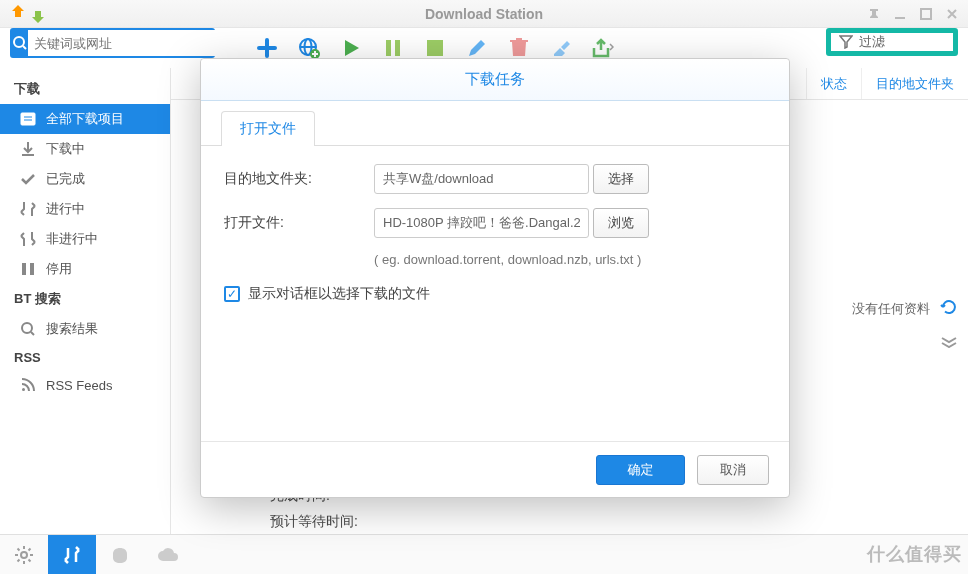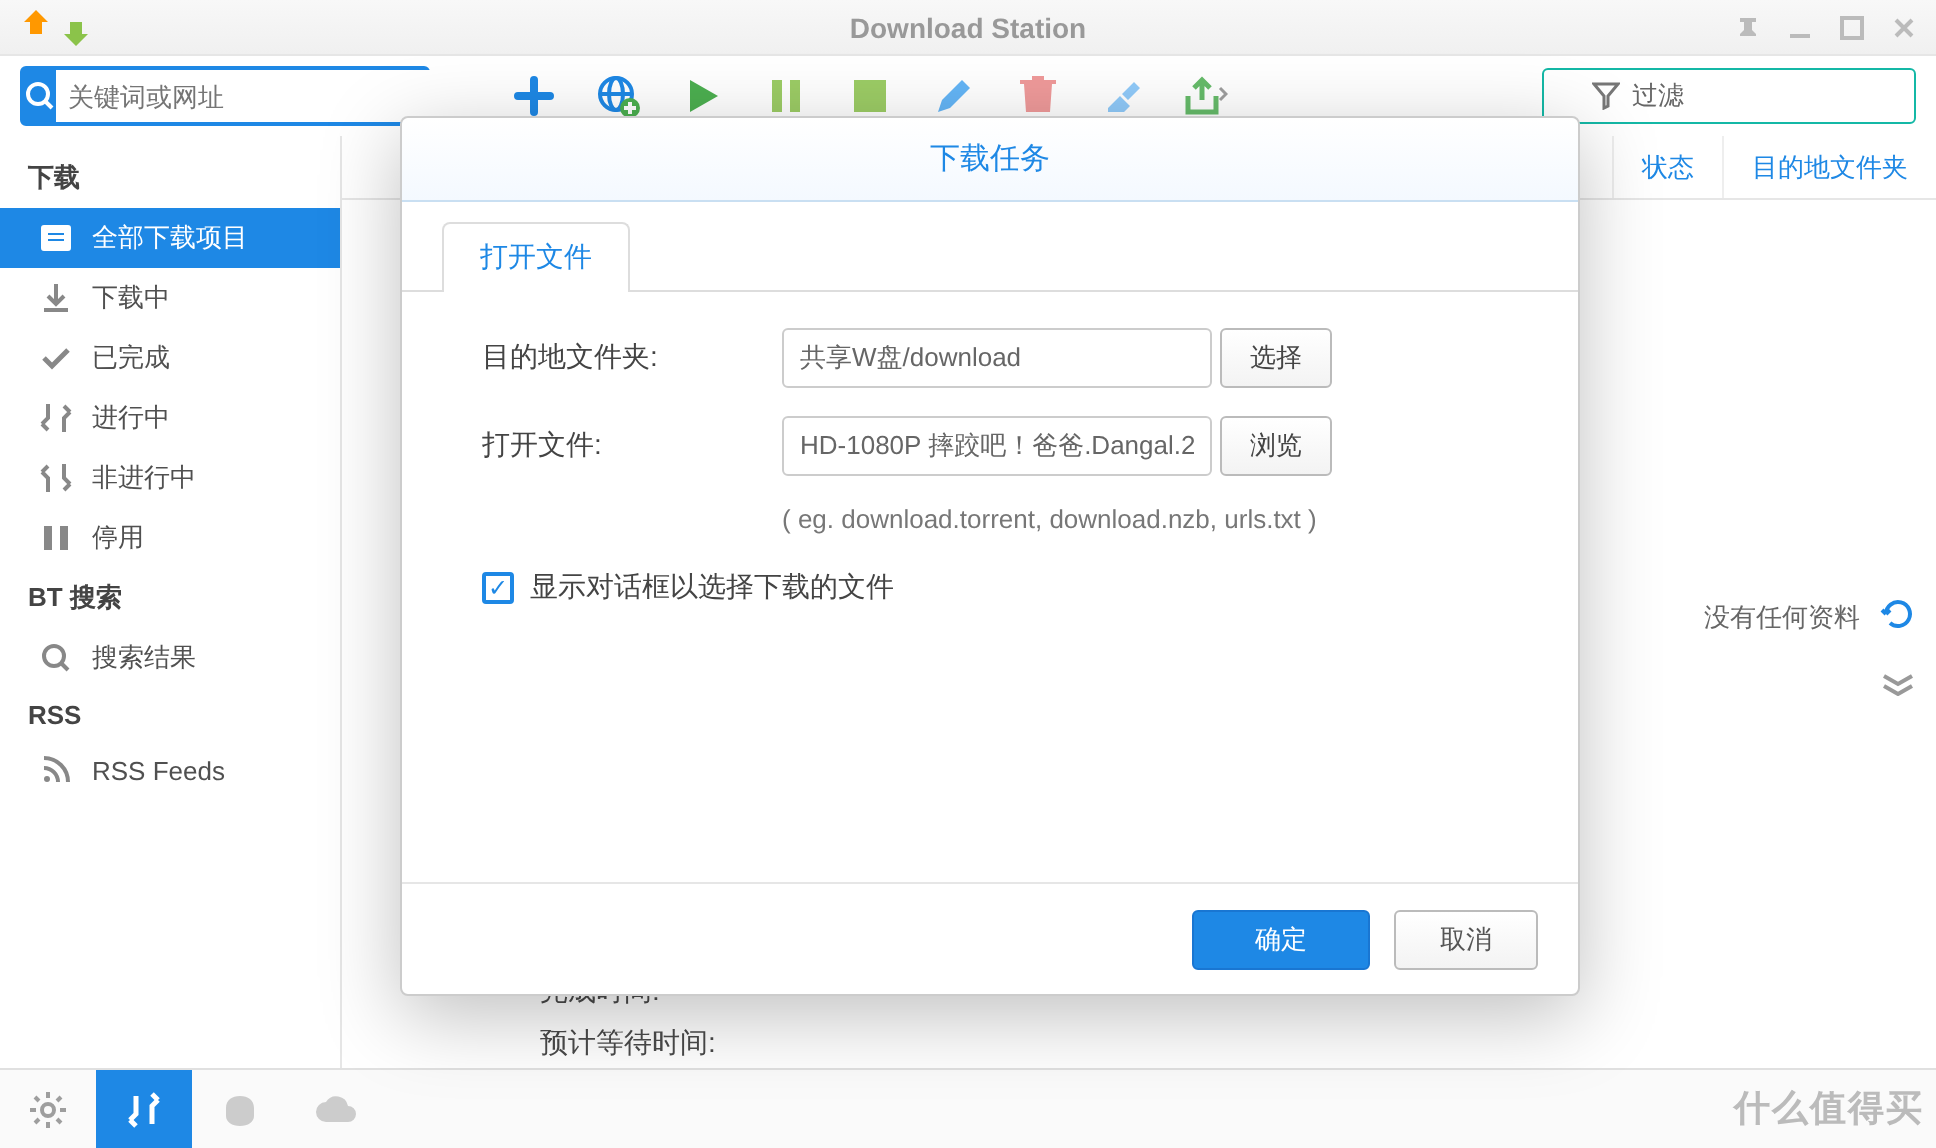--- a/index.html
+++ b/index.html
@@ -7,27 +7,27 @@
 
 
 .titlebar { height: 28px; background: linear-gradient(#f8f8f8,#f0f0f0); display: flex; align-items: center; position: relative; border-bottom: 1px solid #e6e6e6; }
 .titlebar-title { flex: 1; text-align: center; color: #999; font-weight: 600; font-size: 14px; }
 .titlebar-icons { display: flex; gap: 4px; position: absolute; left: 10px; }
 .titlebar-icons svg { width: 16px; height: 18px; }
 .winbtns { position: absolute; right: 8px; display: flex; gap: 10px; color: #bbb; }
 .winbtn { width: 16px; height: 16px; display: flex; align-items: center; justify-content: center; cursor: pointer; }
 
 
-.toolbar { height: 40px; display: flex; align-items: center; padding: 0 10px; gap: 0; }
+.toolbar { height: 40px; display: flex; padding: 0 10px; gap: 0; }
 .searchbox { display: flex; align-items: center; border: 2px solid #1e88e5; border-radius: 3px; height: 30px; width: 205px; }
 .searchbox .sicon { width: 30px; height: 100%; background: #1e88e5; display: flex; align-items: center; justify-content: center; color: #fff; }
 .searchbox input { border: none; outline: none; flex: 1; padding: 0 6px; font-size: 13px; height: 100%; }
 .toolbtns { display: flex; gap: 18px; margin-left: 40px; align-items: center; }
 .toolbtn { width: 24px; height: 24px; display: flex; align-items: center; justify-content: center; cursor: pointer; }
-.filterbox { margin-left: auto; display: flex; align-items: center; border: 1px solid #14b8a6; border-radius: 3px; height: 28px; width: 187px; padding: 0 24px; color: #666; gap: 6px; }
+.filterbox { margin-left: auto; display: flex; align-items: center; border: 5px solid #14b8a6; border-radius: 3px; height: 28px; width: 132px; padding: 0 8px; color: #666; gap: 6px; }
 
 
 .content { display: flex; height: calc(100% - 68px - 40px); }
 .sidebar { width: 171px; border-right: 1px solid #e6e6e6; padding-top: 6px; overflow: hidden; }
 .sbhdr { padding: 6px 14px; font-weight: 700; color: #444; font-size: 13px; }
 .sbitem { display: flex; align-items: center; gap: 10px; padding: 6px 14px 6px 20px; color: #505050; cursor: pointer; }
 .sbitem.active { background: #1e88e5; color: #ffffff; }
 .sbitem svg { width: 16px; height: 16px; flex-shrink: 0; }
 
 .main { flex: 1; position: relative; }
@@ -47,21 +47,21 @@
 .bbtn { width: 48px; height: 40px; display: flex; align-items: center; justify-content: center; cursor: pointer; color: #9e9e9e; }
 .bbtn.active { background: #1e88e5; color: #fff; }
 .watermark { position: absolute; right: 6px; bottom: 8px; color: #bbb; font-size: 18px; font-weight: 600; letter-spacing: 1px; }
 
 
 .modal { position: absolute; left: 200px; top: 58px; width: 590px; height: 440px; background: #fff; border: 1px solid #ccc; border-radius: 4px; box-shadow: 0 10px 40px rgba(0,0,0,.25); display: flex; flex-direction: column; }
 .modal-head { height: 42px; background: linear-gradient(#fff,#f4f9ff); border-bottom: 1px solid #c9dff2; display: flex; align-items: center; justify-content: center; color: #1e88e5; font-size: 15px; font-weight: 500; border-radius: 4px 4px 0 0; }
 .modal-tabs { padding: 10px 20px 0; display: flex; gap: 4px; border-bottom: 1px solid #ddd; }
 .mtab { padding: 8px 18px; cursor: pointer; font-size: 14px; color: #555; border: 1px solid transparent; border-bottom: none; margin-bottom: -1px; }
 .mtab.active { color: #1e88e5; border-color: #ddd; background: #fff; border-radius: 4px 4px 0 0; }
-.modal-body { flex: 1; padding: 18px 40px; color: #444; font-size: 14px; }
+.modal-body { flex: 1; padding: 18px 23px; color: #444; font-size: 14px; }
 .frow { display: flex; align-items: center; margin-bottom: 14px; }
 .frow .flabel { width: 150px; }
 .finput { width: 215px; height: 30px; border: 1px solid #ccc; border-radius: 3px; padding: 0 8px; font-size: 13px; color: #666; outline: none; }
 .fbtn { width: 56px; height: 30px; margin-left: 4px; border: 1px solid #bbb; background: linear-gradient(#fff,#f3f3f3); border-radius: 3px; cursor: pointer; font-size: 13px; color: #444; }
 .hint { margin-left: 150px; color: #777; font-size: 13px; }
 .chkrow { display: flex; align-items: center; gap: 8px; margin-top: 18px; }
 .chk { width: 16px; height: 16px; border: 2px solid #1e88e5; border-radius: 2px; display: flex; align-items: center; justify-content: center; color: #1e88e5; font-size: 12px; }
 .modal-foot { height: 56px; border-top: 1px solid #e6e6e6; display: flex; align-items: center; justify-content: flex-end; gap: 12px; padding: 0 20px; }
 .btn-primary { background: #1e88e5; color: #fff; border: 1px solid #1976d2; height: 30px; width: 89px; border-radius: 3px; cursor: pointer; font-size: 13px; }
 .btn-default { background: linear-gradient(#fff,#f3f3f3); color: #555; border: 1px solid #bbb; height: 30px; width: 72px; border-radius: 3px; cursor: pointer; font-size: 13px; }

